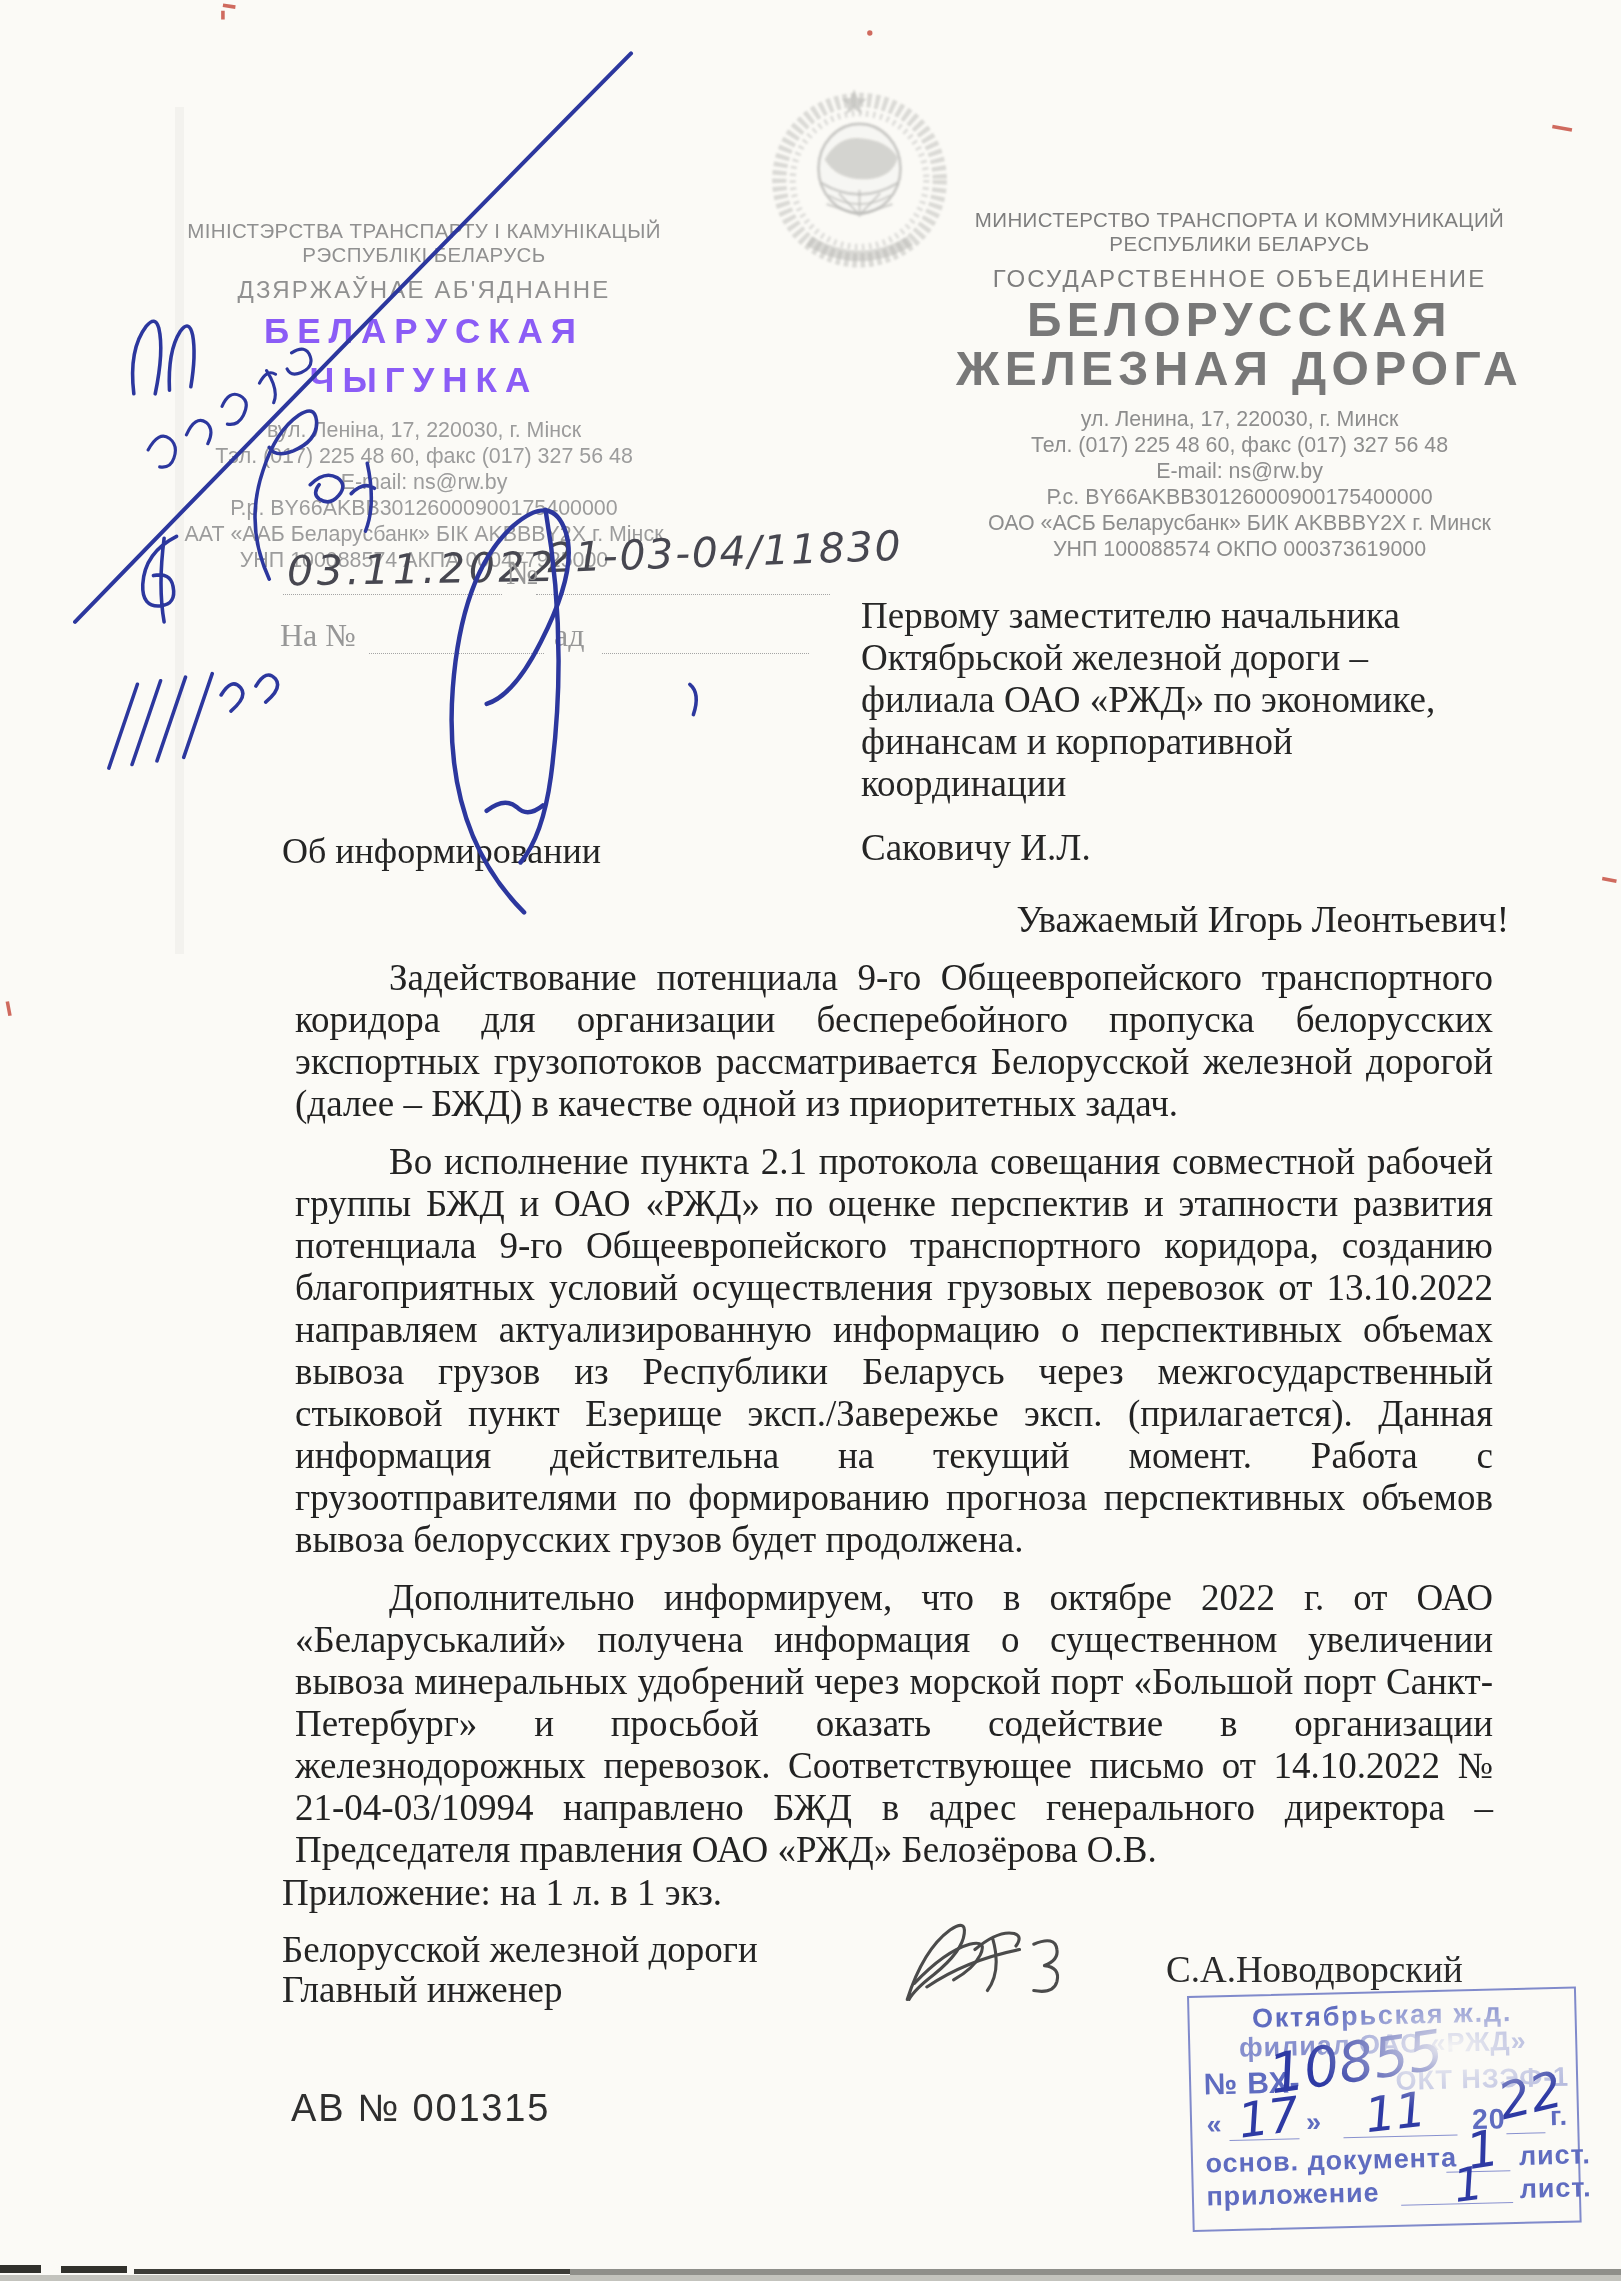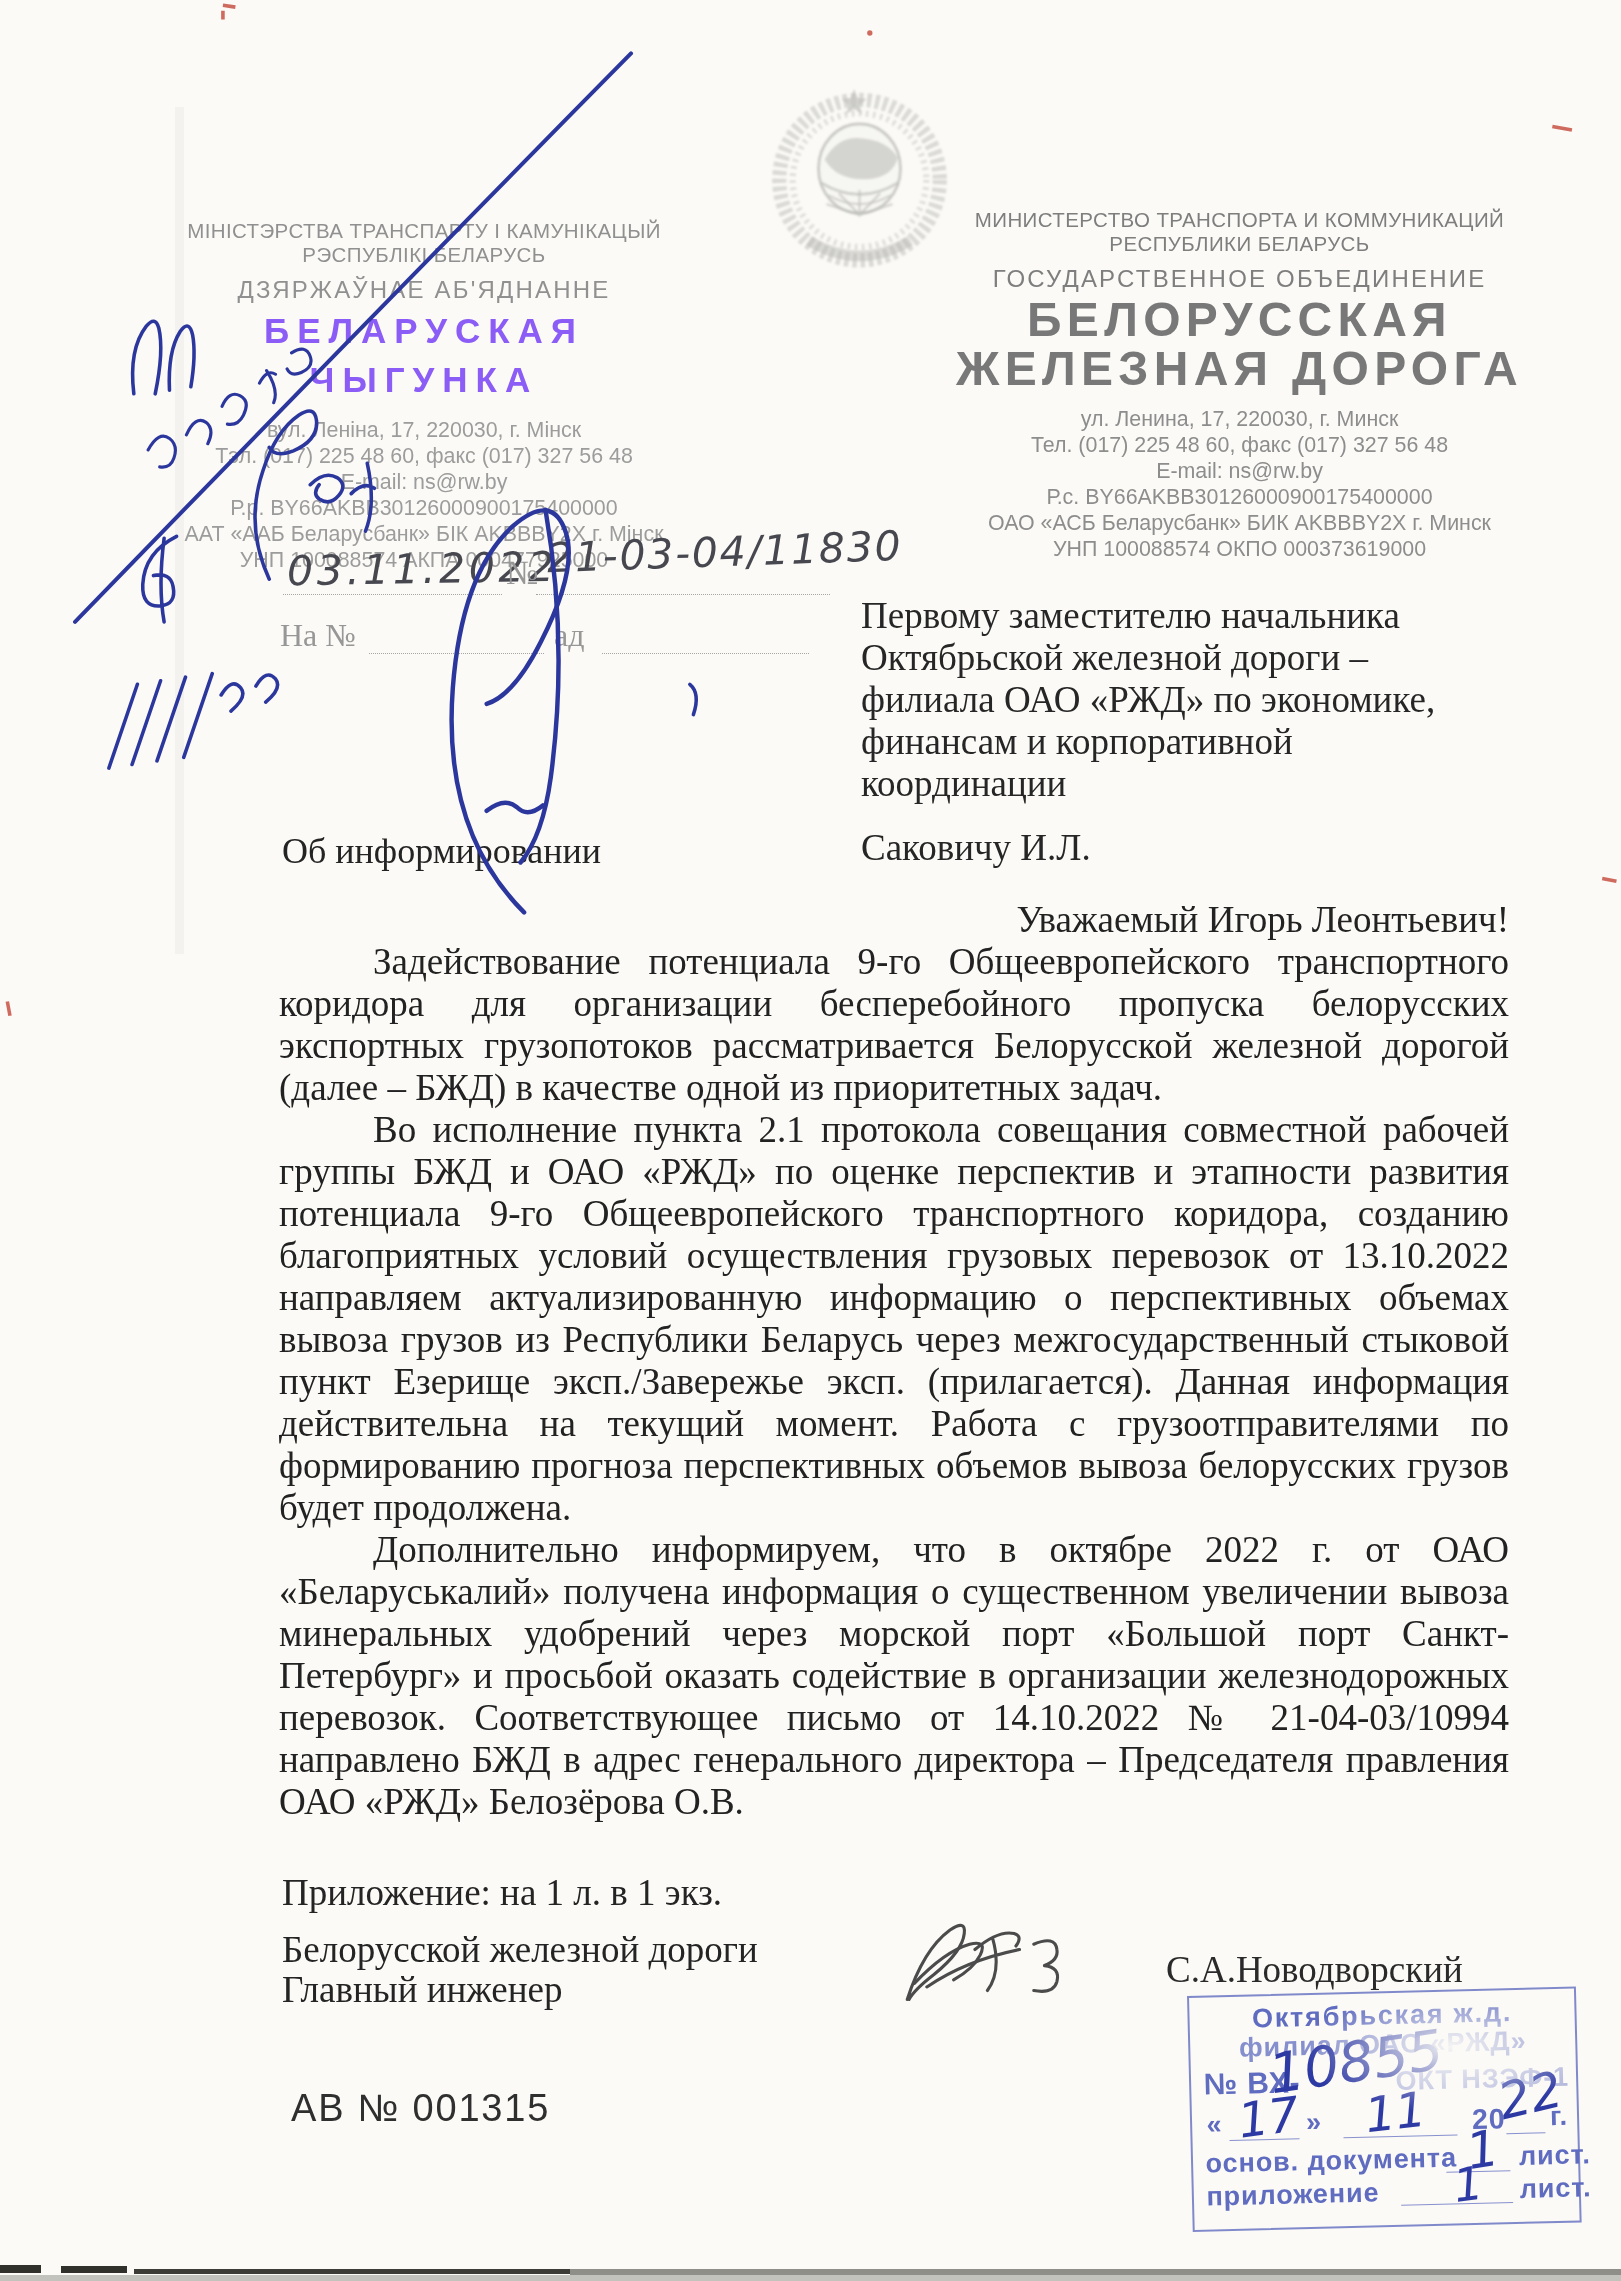--- a/index.html
+++ b/index.html
@@ -19,21 +19,21 @@
   .lh-right{left:925px;top:208px;width:629px;color:#7e7e7e}
   .lh-right .lh-org{font-size:48px;letter-spacing:5.3px;color:#787878}
   .lh-right .lh-addr{color:#8d8d8d}
   
   .ref-label{font-size:32px;color:#979797;font-family:"Liberation Serif",serif}
   .dotline{border-bottom:1.8px dotted #a5a5a5;height:1.8px}
   .hw{font-style:italic;color:#474750;font-family:"DejaVu Sans",sans-serif}
   
   .addr-line{font-size:37px;line-height:42px;color:#262626}
   .body-text{font-size:37px;line-height:42px;text-align:justify;color:#222}
-  .body-text p{margin:0;text-indent:94px}
+  .body-text p{margin:16px;text-indent:94px}
   .serif40{font-size:36px;color:#242424}
   .contact{font-size:28px;line-height:29px;color:#333}
   
   .stamp{left:1187px;top:1996px;width:385px;height:232px;border:2.7px solid rgba(98,110,193,.8);
          transform:rotate(-1.4deg);transform-origin:left top;
          font-family:"Liberation Sans",sans-serif;color:#5f6cc0}
   .stamp .p{position:absolute;font-size:27px;letter-spacing:0.9px;font-weight:600;white-space:nowrap}
   .stamp .bl{position:absolute;border-bottom:1.8px solid rgba(98,110,193,.75);height:1.8px}
   .stamp .hwb{position:absolute;font-style:italic;color:#2e3aa4;font-family:"DejaVu Sans",sans-serif;white-space:nowrap}
 </style>

